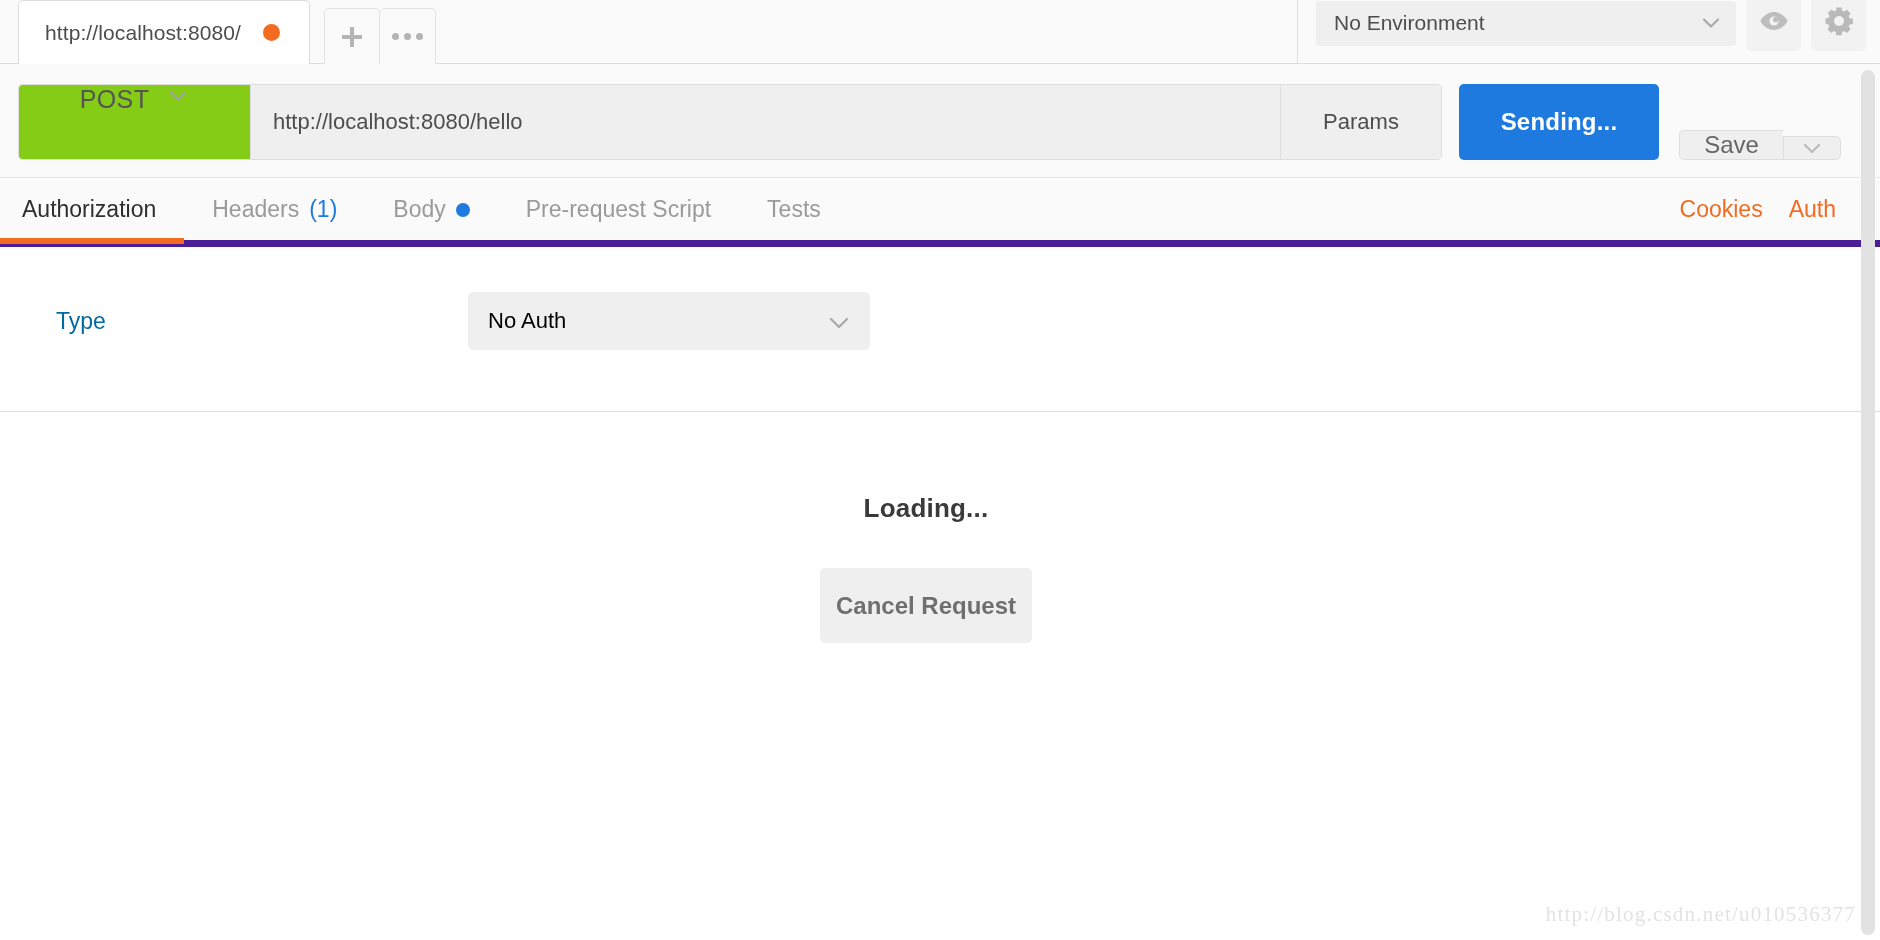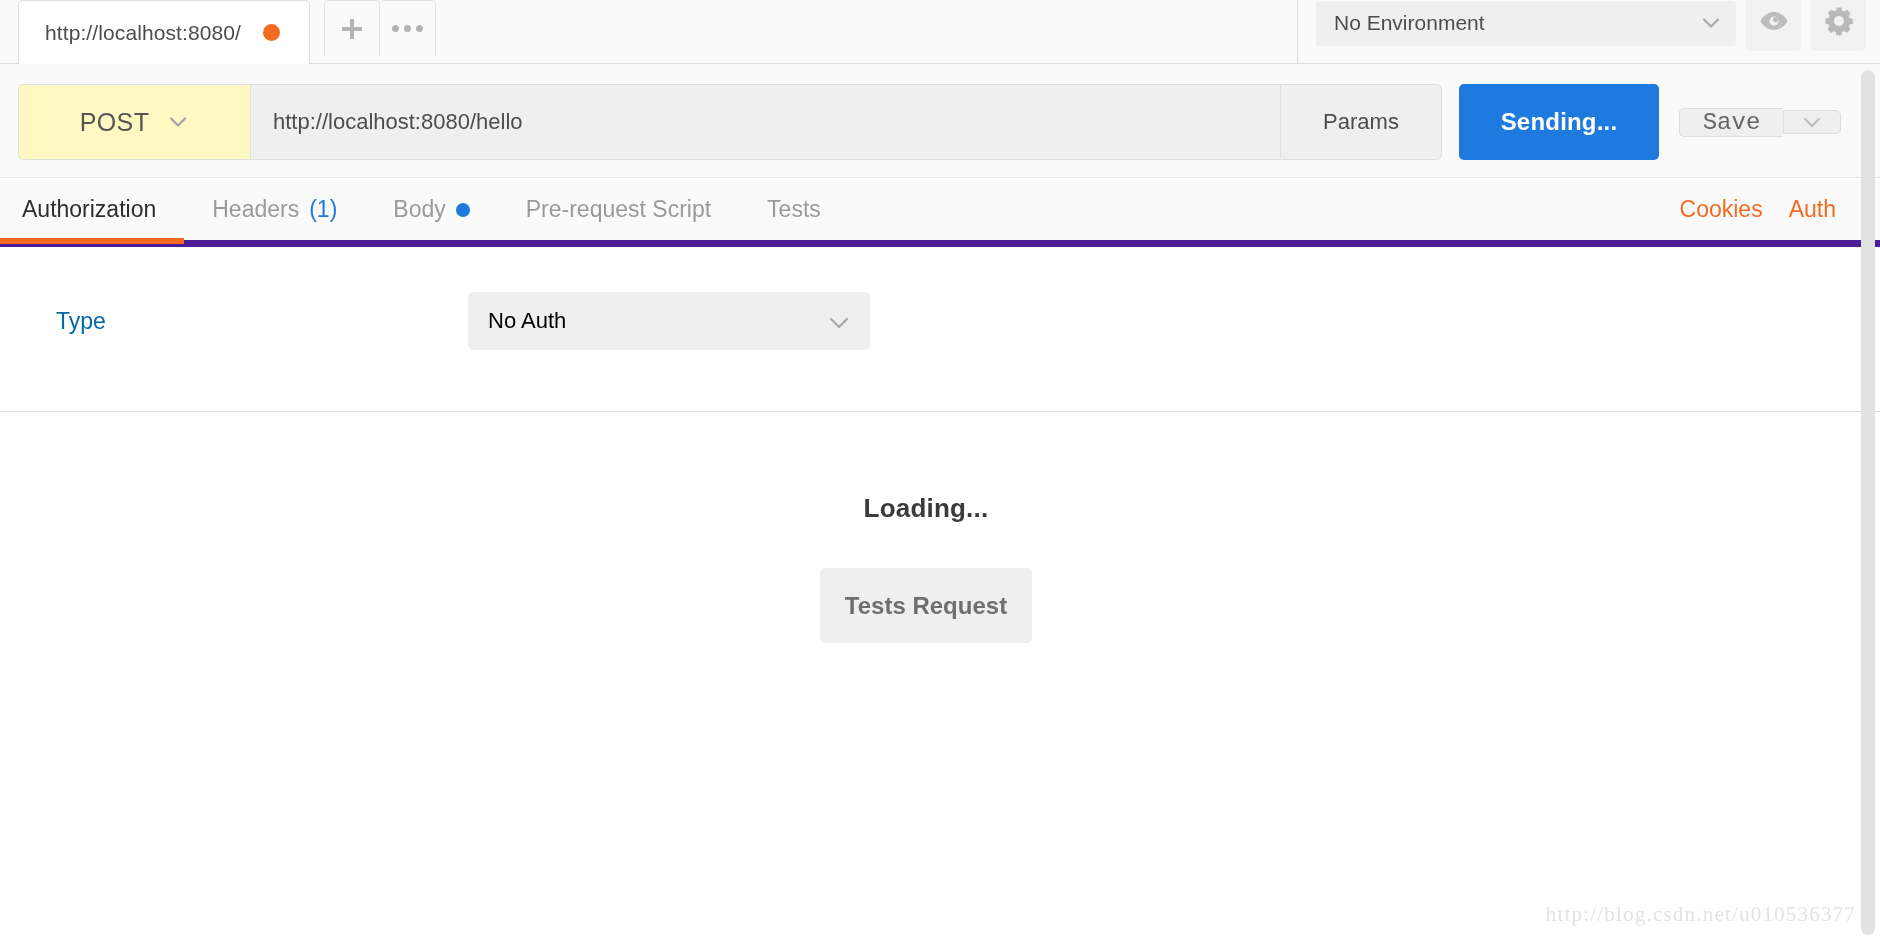--- a/index.html
+++ b/index.html
@@ -26,20 +26,21 @@
     top: 0; left: 0;
     width: 1880px;
     height: 64px;
     background: #fafafa;
     border-bottom: 1px solid #dddddd;
     display: flex;
     align-items: flex-end;
   }
   .tabstrip-left {
     display: flex;
+    align-items: flex-end;
     height: 64px;
     flex: 0 0 auto;
   }
 
   .req-tab {
     height: 64px;
     min-width: 292px;
     background: #ffffff;
     border: 1px solid #dddddd;
     border-bottom: none;
@@ -161,27 +162,27 @@
   .reqbar {
     position: absolute;
     top: 20px; left: 18px;
     height: 76px;
     display: flex;
     align-items: stretch;
   }
 
   .method-box {
     width: 232px;
-    background: #fef9c3;
+    background: #84cc16;
     border: 1px solid #dedede;
     border-right: none;
     border-top-left-radius: 5px;
     border-bottom-left-radius: 5px;
     display: flex;
-    align-items: center;
+    align-items: flex-start;
     justify-content: center;
     gap: 18px;
   }
   .method-label {
     font-size: 25px;
     color: #555555;
     letter-spacing: .4px;
   }
 
   .url-box {
@@ -224,22 +225,21 @@
   .send-label {
     font-size: 24px;
     color: #ffffff;
     font-weight: bold;
     letter-spacing: .2px;
   }
 
   .save-group {
     margin-left: 20px;
     display: flex;
-    align-items: center;
-    font-family: Liberation Mono, monospace;
+    align-items: flex-end;
   }
   .save-btn {
     width: 104px;
     background: #efefef;
     border: 1px solid #dedede;
     border-right: none;
     border-top-left-radius: 5px;
     border-bottom-left-radius: 5px;
     display: flex;
     align-items: center;
@@ -551,21 +551,21 @@
           </svg>
         </span>
       </div>
     </div>
   </div>
 
   <div class="resp-pane">
     <div class="loading-block">
       <span class="loading-text">Loading...</span>
       <div class="cancel-btn">
-        <span class="cancel-label">Tests Request</span>
+        <span class="cancel-label">Cancel Request</span>
       </div>
     </div>
   </div>
 
   <div class="vscroll">
     <div class="vscroll-thumb"></div>
   </div>
 
   <div class="watermark">http://blog.csdn.net/u010536377</div>
 

